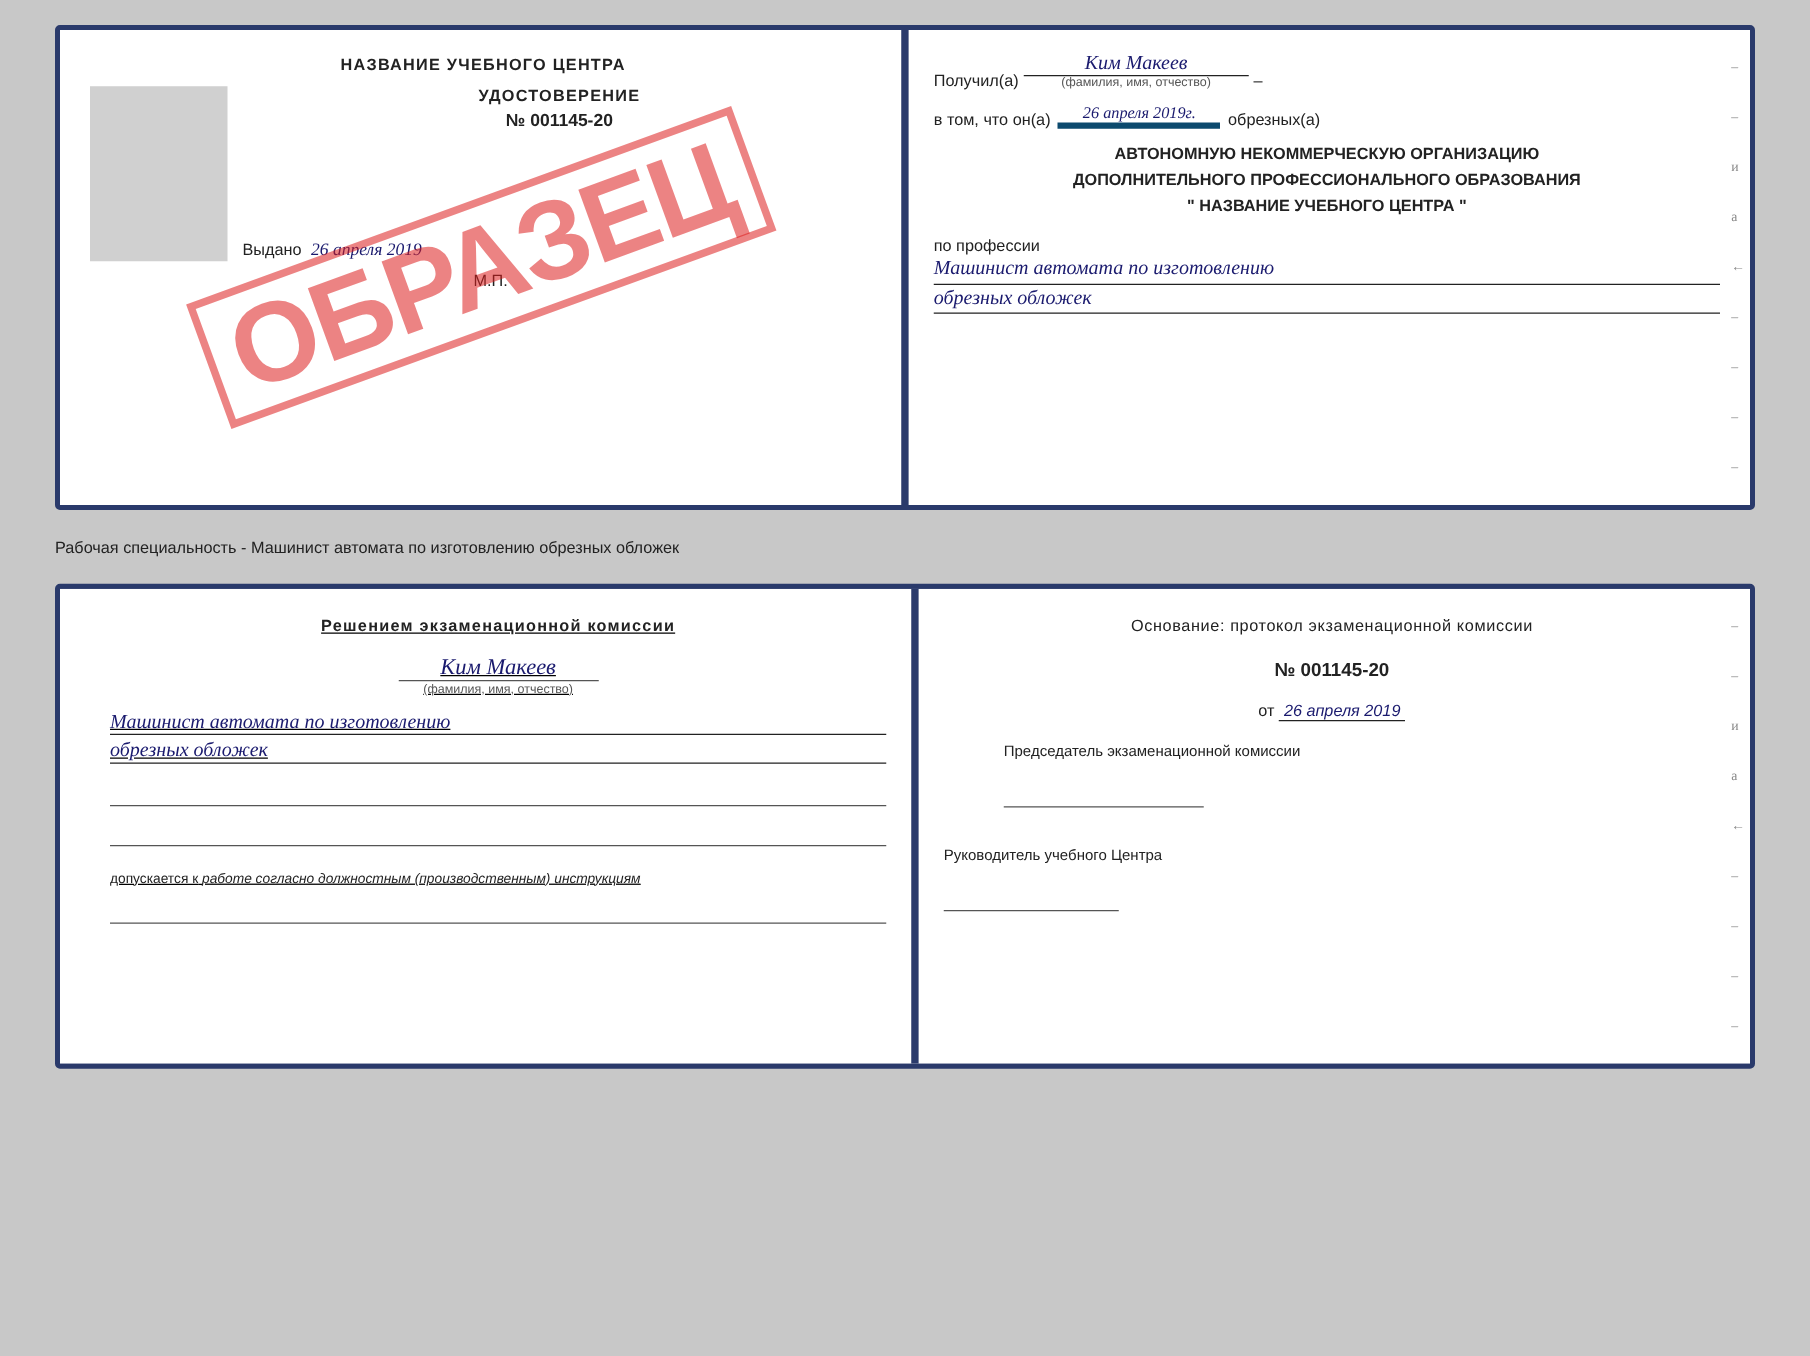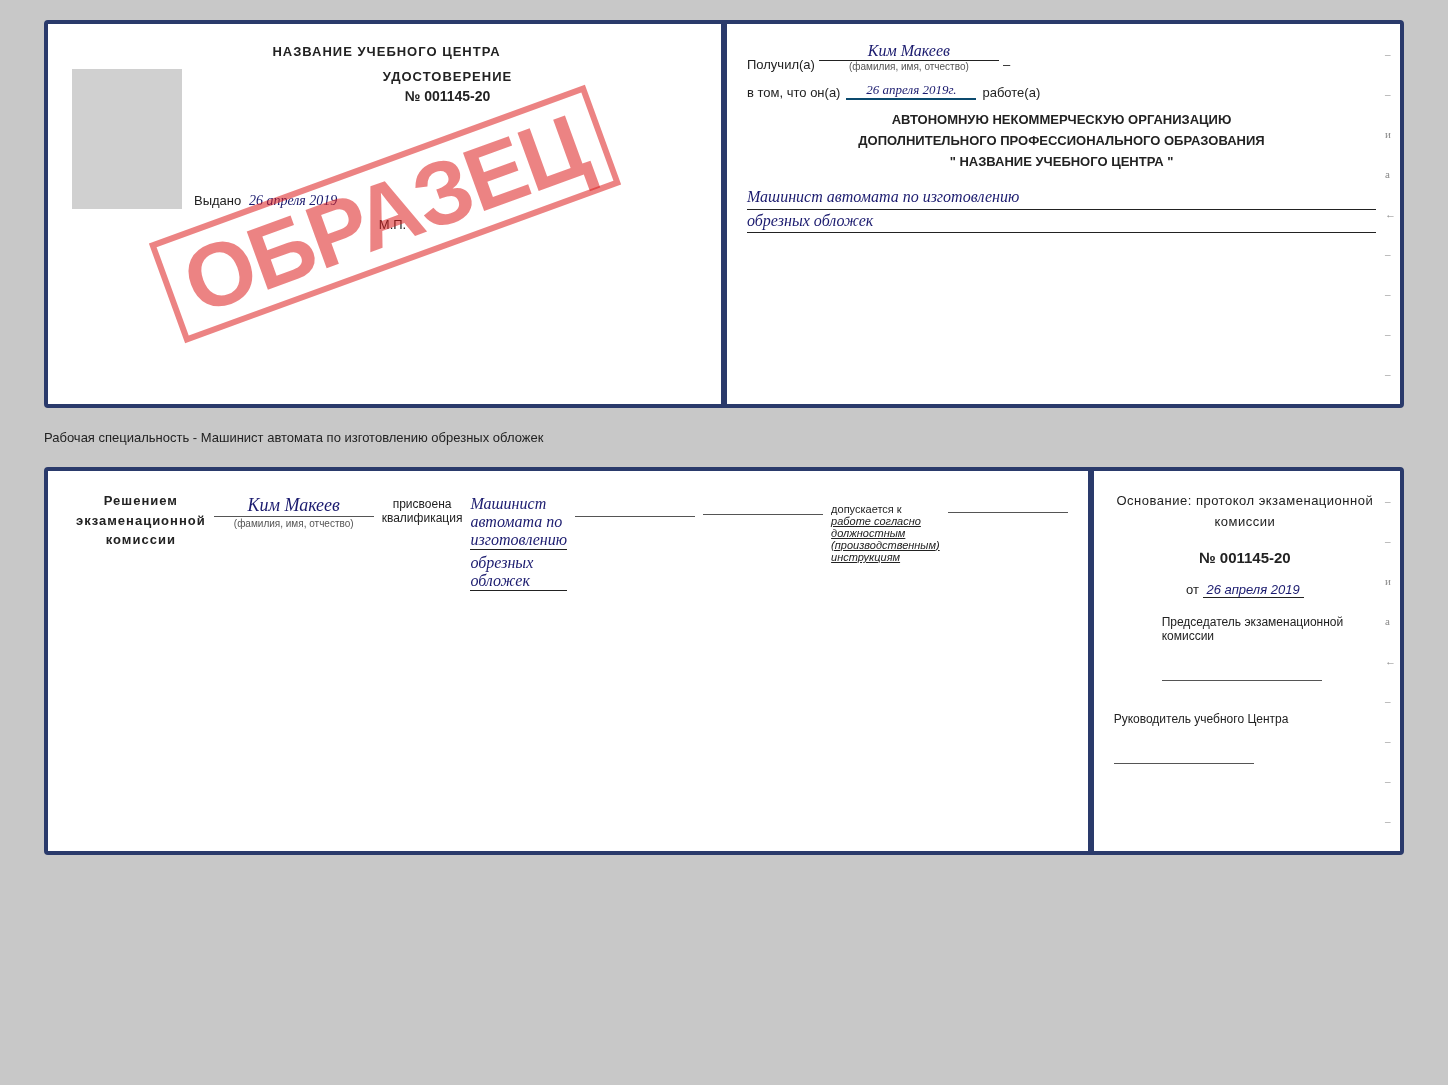--- a/index.html
+++ b/index.html
@@ -179,21 +179,21 @@
       align-items: flex-end;
       gap: 6px;
       flex-wrap: wrap;
     }
 
     .underline-date {
       font-family: 'Segoe UI', cursive, serif;
       font-style: italic;
       font-size: 13px;
       color: #1a1a6e;
-      border-bottom: 2px solid #0c4a6e;
+      border-bottom: 5px solid #0c4a6e;
       min-width: 130px;
       text-align: center;
     }
 
     .org-block {
       font-family: Arial, sans-serif;
       font-size: 13px;
       text-align: center;
       line-height: 1.6;
       text-transform: uppercase;
@@ -221,24 +221,25 @@
     .between-docs {
       font-family: Arial, sans-serif;
       font-size: 13px;
       color: #222;
       width: 1360px;
       padding: 6px 0;
     }
 
     
     .bottom-left-page {
-      padding: 20px 20px 16px 28px;
-      display: flex;
-      flex-direction: row;
+      padding: 20px 20px 16px 40px;
+      display: flex;
+      flex-direction: column;
       gap: 8px;
+      text-decoration: underline;
     }
 
     .bottom-right-page {
       padding: 20px 24px 16px 20px;
       display: flex;
       flex-direction: column;
       gap: 10px;
     }
 
     .decision-line {
@@ -388,34 +389,35 @@
       <div style="display:flex;flex-direction:column;align-items:center;">
         <span class="underline-name">Ким Макеев</span>
         <span class="small-label">(фамилия, имя, отчество)</span>
       </div>
       <span class="dash">–</span>
     </div>
 
     <div class="vtom-line">
       <span>в том, что он(а)</span>
       <span class="underline-date">26 апреля 2019г.</span>
-      <span>работе(а)</span>
+      <span>обрезных(а)</span>
     </div>
 
     <div class="org-block">
       <div>АВТОНОМНУЮ НЕКОММЕРЧЕСКУЮ ОРГАНИЗАЦИЮ</div>
       <div>ДОПОЛНИТЕЛЬНОГО ПРОФЕССИОНАЛЬНОГО ОБРАЗОВАНИЯ</div>
       <div>
         <span>"</span>
         <span>НАЗВАНИЕ УЧЕБНОГО ЦЕНТРА</span>
         <span>"</span>
       </div>
     </div>
 
     <div class="profession-block">
+      <div style="font-family:Arial,sans-serif;font-size:13px;">по профессии</div>
       <span class="profession-cursive">Машинист автомата по изготовлению</span>
       <span class="profession-cursive">обрезных обложек</span>
     </div>
 
     <div class="right-side-dashes">
       <span>–</span>
         <span>–</span>
         <span>и</span>
         <span>а</span>
         <span>←</span>
@@ -432,21 +434,20 @@
 <div class="document-pair">
 
   <div class="page page-left bottom-left-page">
     <div class="decision-line">Решением  экзаменационной  комиссии</div>
 
     <div style="display:flex;flex-direction:column;align-items:center;margin-top:4px;">
       <span class="person-name-cursive">Ким Макеев</span>
       <span class="fio-label" style="width:160px;">(фамилия, имя, отчество)</span>
     </div>
 
-    <div class="assigned-text" style="margin-top:6px;">присвоена квалификация</div>
 
     <div>
       <span class="qualification-cursive">Машинист автомата по изготовлению</span>
       <span class="qualification-cursive">обрезных обложек</span>
     </div>
 
     <div class="signature-line" style="margin-top:8px;width:100%;"></div>
     <div class="signature-line" style="margin-top:6px;width:100%;"></div>
 
     <div class="допуск-line">

